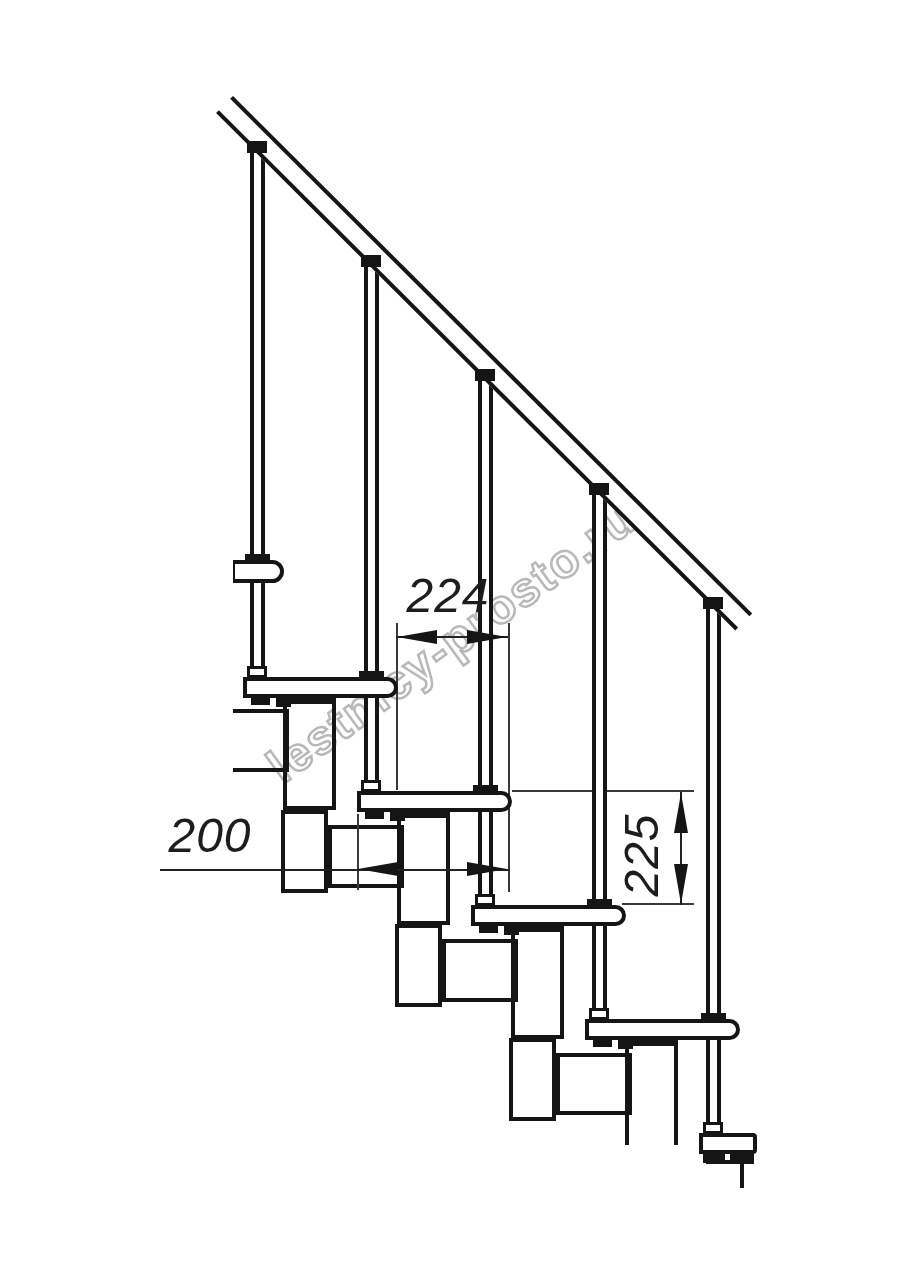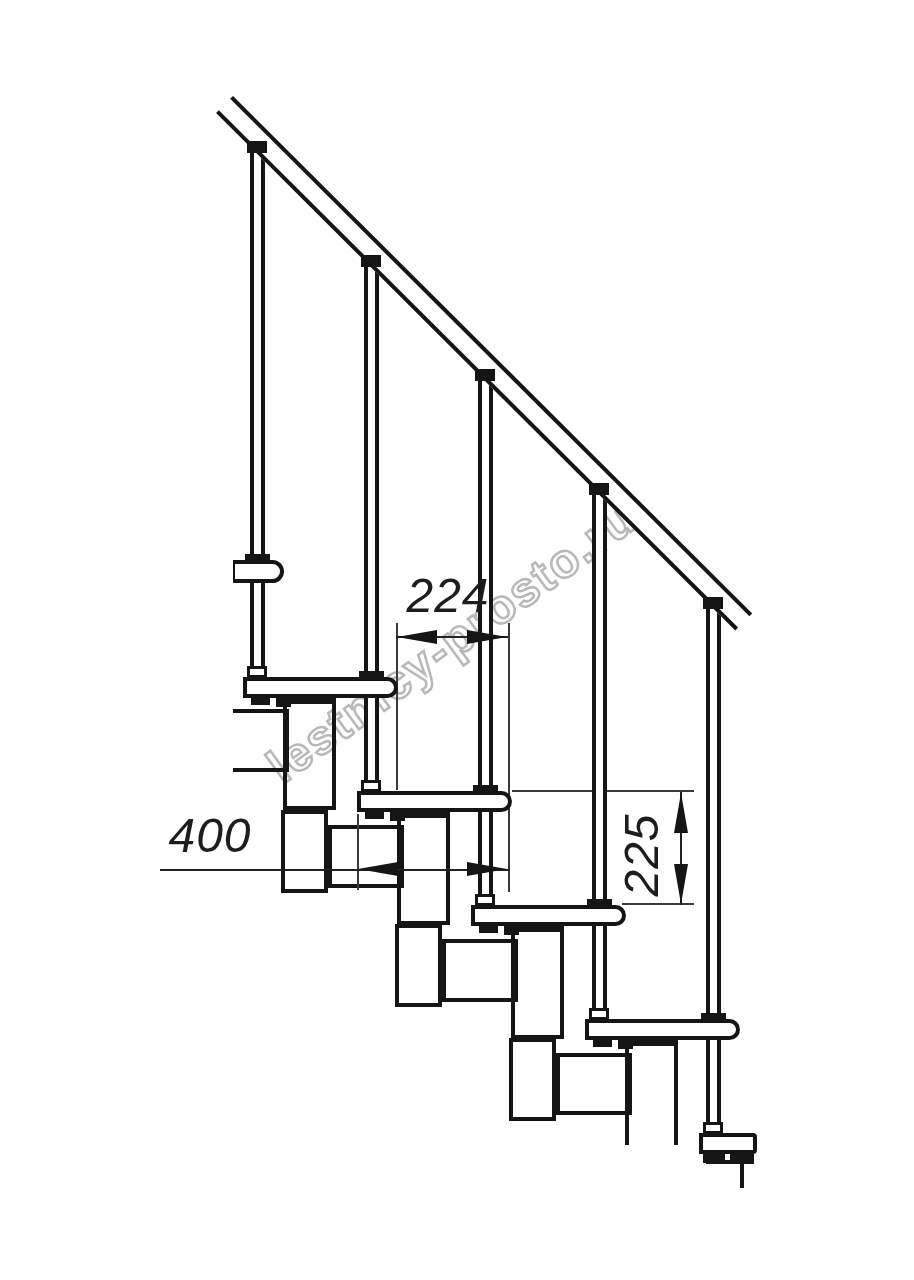--- a/index.html
+++ b/index.html
@@ -113,20 +113,20 @@
   <div class="abs wedge" style="left:703px;top:597px;width:20px;height:12px;"></div>
 
   <div class="abs dimline" style="left:396px;top:636px;width:112px;height:2px;"></div>
   <div class="abs arr arr-left" style="left:397px;top:630px;"></div>
   <div class="abs arr arr-right" style="left:467px;top:630px;"></div>
   <div class="abs dimtxt" style="left:398px;top:570px;width:100px;height:52px;line-height:52px;">224</div>
 
   <div class="abs dimline" style="left:160px;top:869px;width:350px;height:2px;"></div>
   <div class="abs arr arr-left" style="left:358px;top:862px;"></div>
   <div class="abs arr arr-right" style="left:467px;top:862px;"></div>
-  <div class="abs dimtxt" style="left:155px;top:810px;width:110px;height:52px;line-height:52px;">400</div>
+  <div class="abs dimtxt" style="left:155px;top:810px;width:110px;height:52px;line-height:52px;">200</div>
 
   <div class="abs dimline" style="left:680px;top:792px;width:2px;height:113px;"></div>
   <div class="abs arr arr-up" style="left:674px;top:793px;"></div>
   <div class="abs arr arr-down" style="left:674px;top:864px;"></div>
   <div class="abs dimtxt" style="left:592px;top:830px;width:100px;height:50px;line-height:50px;transform:rotate(-90deg);">225</div>
 
 </div>
 
 </body></html>

